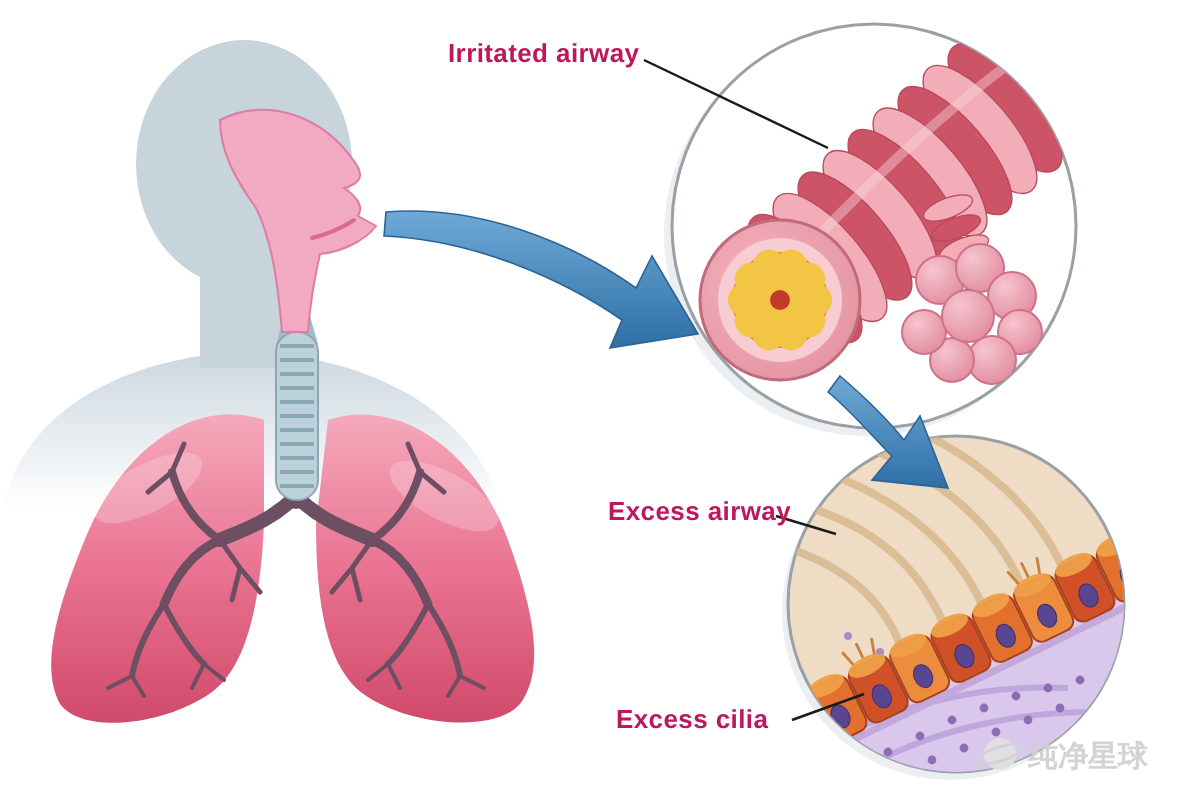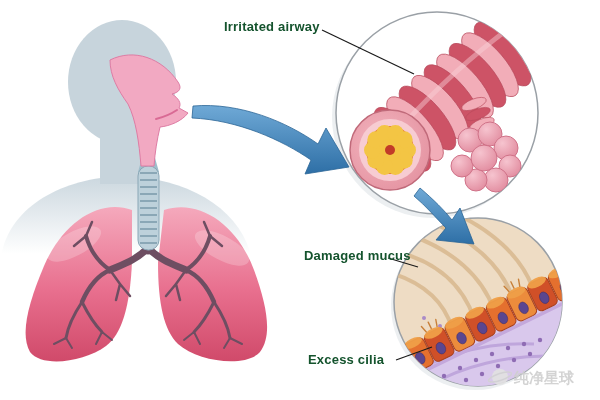--- a/index.html
+++ b/index.html
@@ -4,21 +4,21 @@
 <style>
   html,body{margin:0;padding:0;background:#ffffff;}
   .stage{
     position:relative;width:600px;height:400px;background:#ffffff;overflow:hidden;
     font-family:"Liberation Sans",sans-serif;
   }
   .stage svg{position:absolute;left:0;top:0;}
   .label{
     position:absolute;
     font:700 13px "Liberation Sans",sans-serif;
-    color:#14532d;letter-spacing:.2px;white-space:nowrap;
+    color:#be185d;letter-spacing:.2px;white-space:nowrap;
   }
   .watermark-text{font:700 15px "Liberation Sans",sans-serif;}
 </style>
 </head>
 <body>
 
 <div class="stage">
 <svg width="600" height="400" viewBox="0 0 600 400">
   <defs>
     <linearGradient id="silGrad" x1="0" y1="170" x2="0" y2="254" gradientUnits="userSpaceOnUse">
@@ -253,15 +253,15 @@
   <g opacity="0.9">
     <g>
       <circle cx="500" cy="377" r="8" fill="#e2e2e2"></circle>
       <ellipse cx="500" cy="377" rx="12" ry="3.5" fill="none" stroke="#d2d2d2" stroke-width="1.5" transform="rotate(-18 500 377)"></ellipse>
     </g>
     <text class="watermark-text" x="514" y="383" fill="#cfcfcf">纯净星球</text>
   </g>
 </svg>
 
 <div class="label" style="left:224px;top:19px">Irritated airway</div>
-<div class="label" style="left:304px;top:248px">Damaged mucus</div>
+<div class="label" style="left:304px;top:248px">Excess airway</div>
 <div class="label" style="left:308px;top:352px">Excess cilia</div>
 </div>
 
 </body></html>

